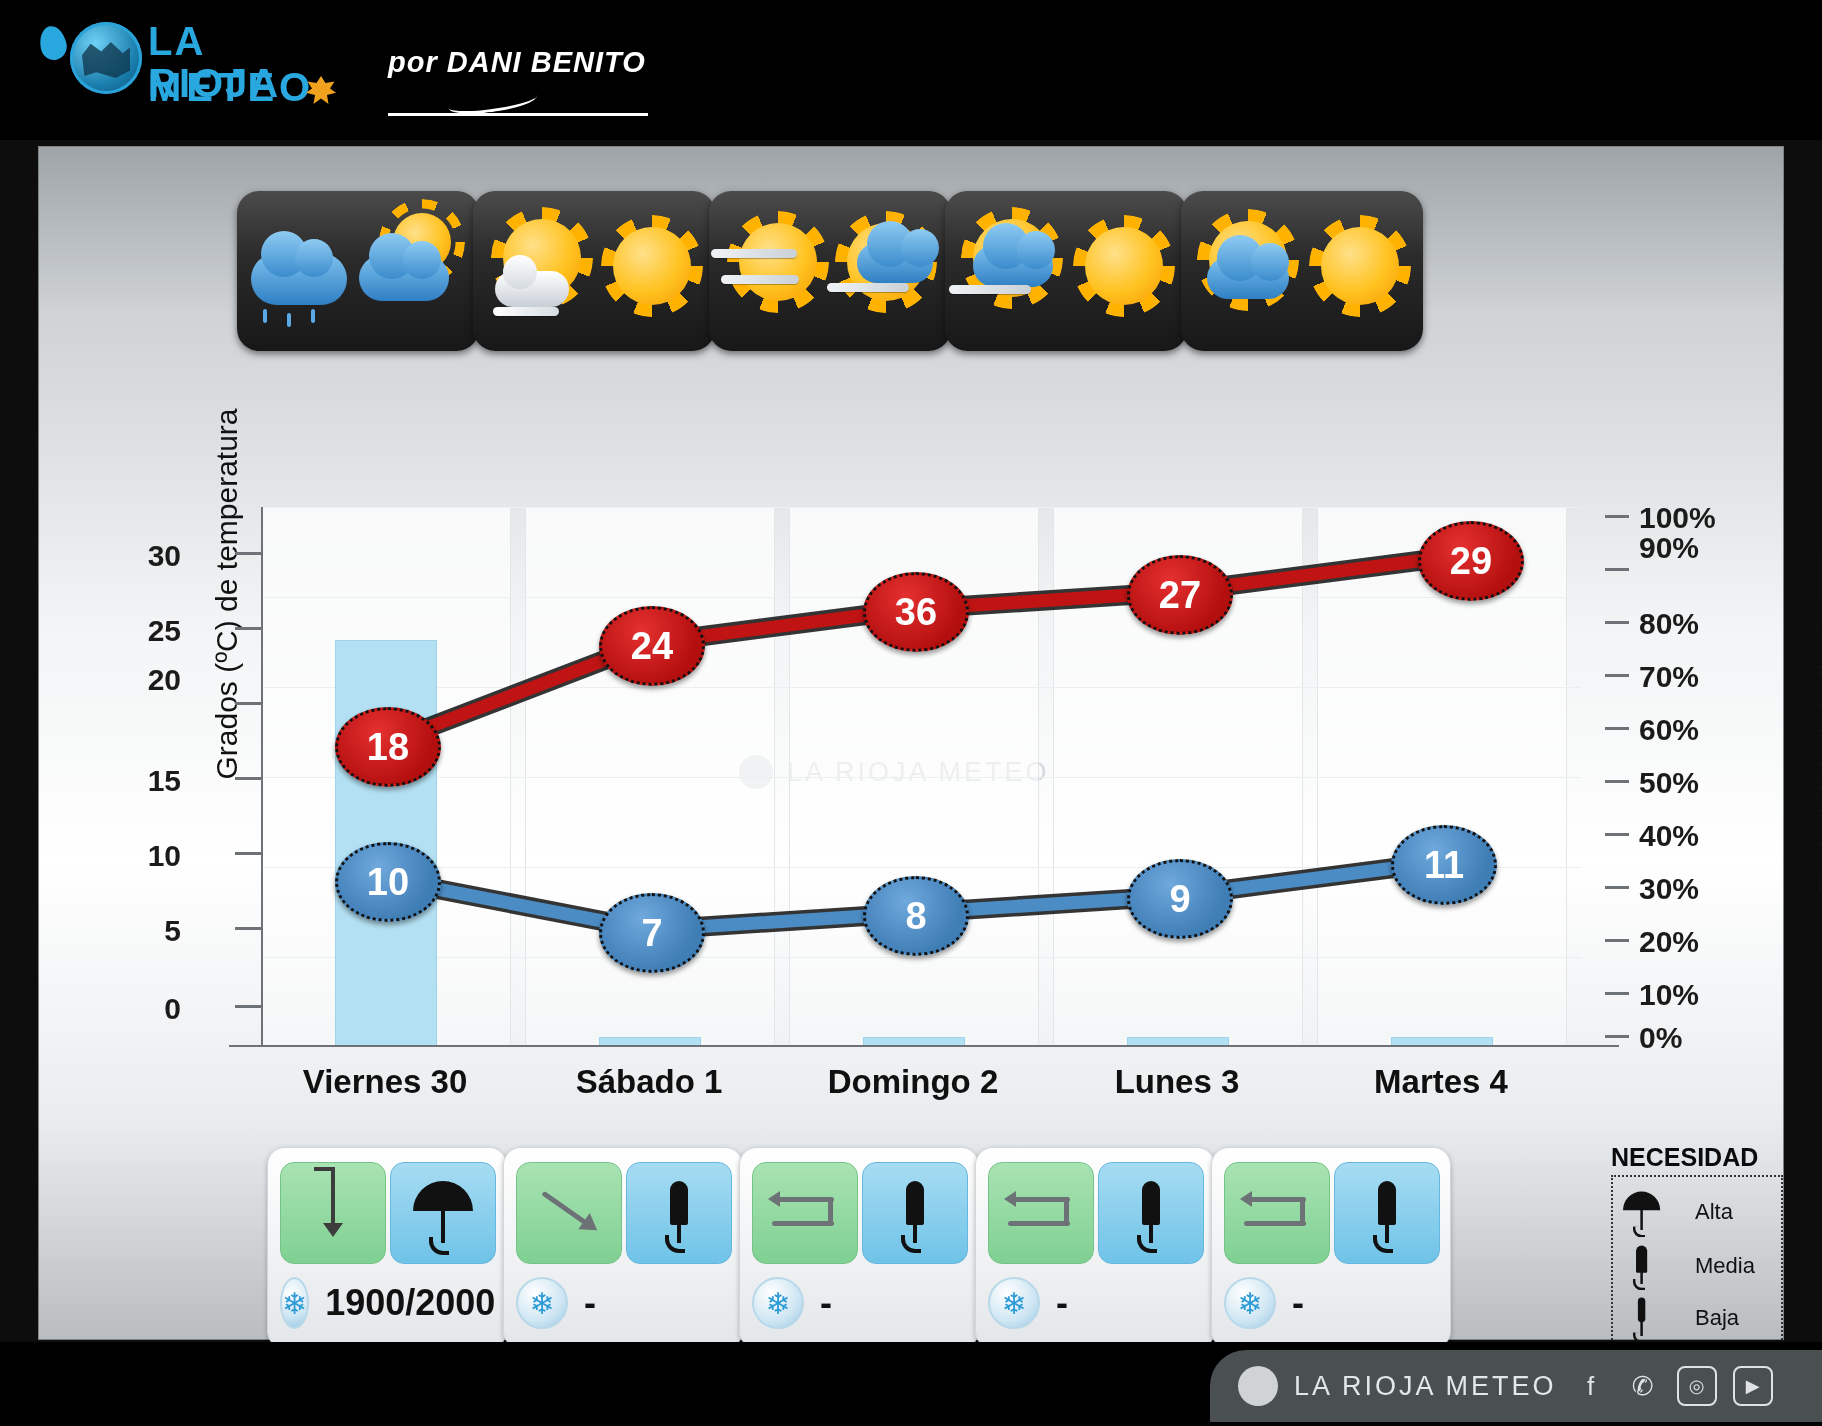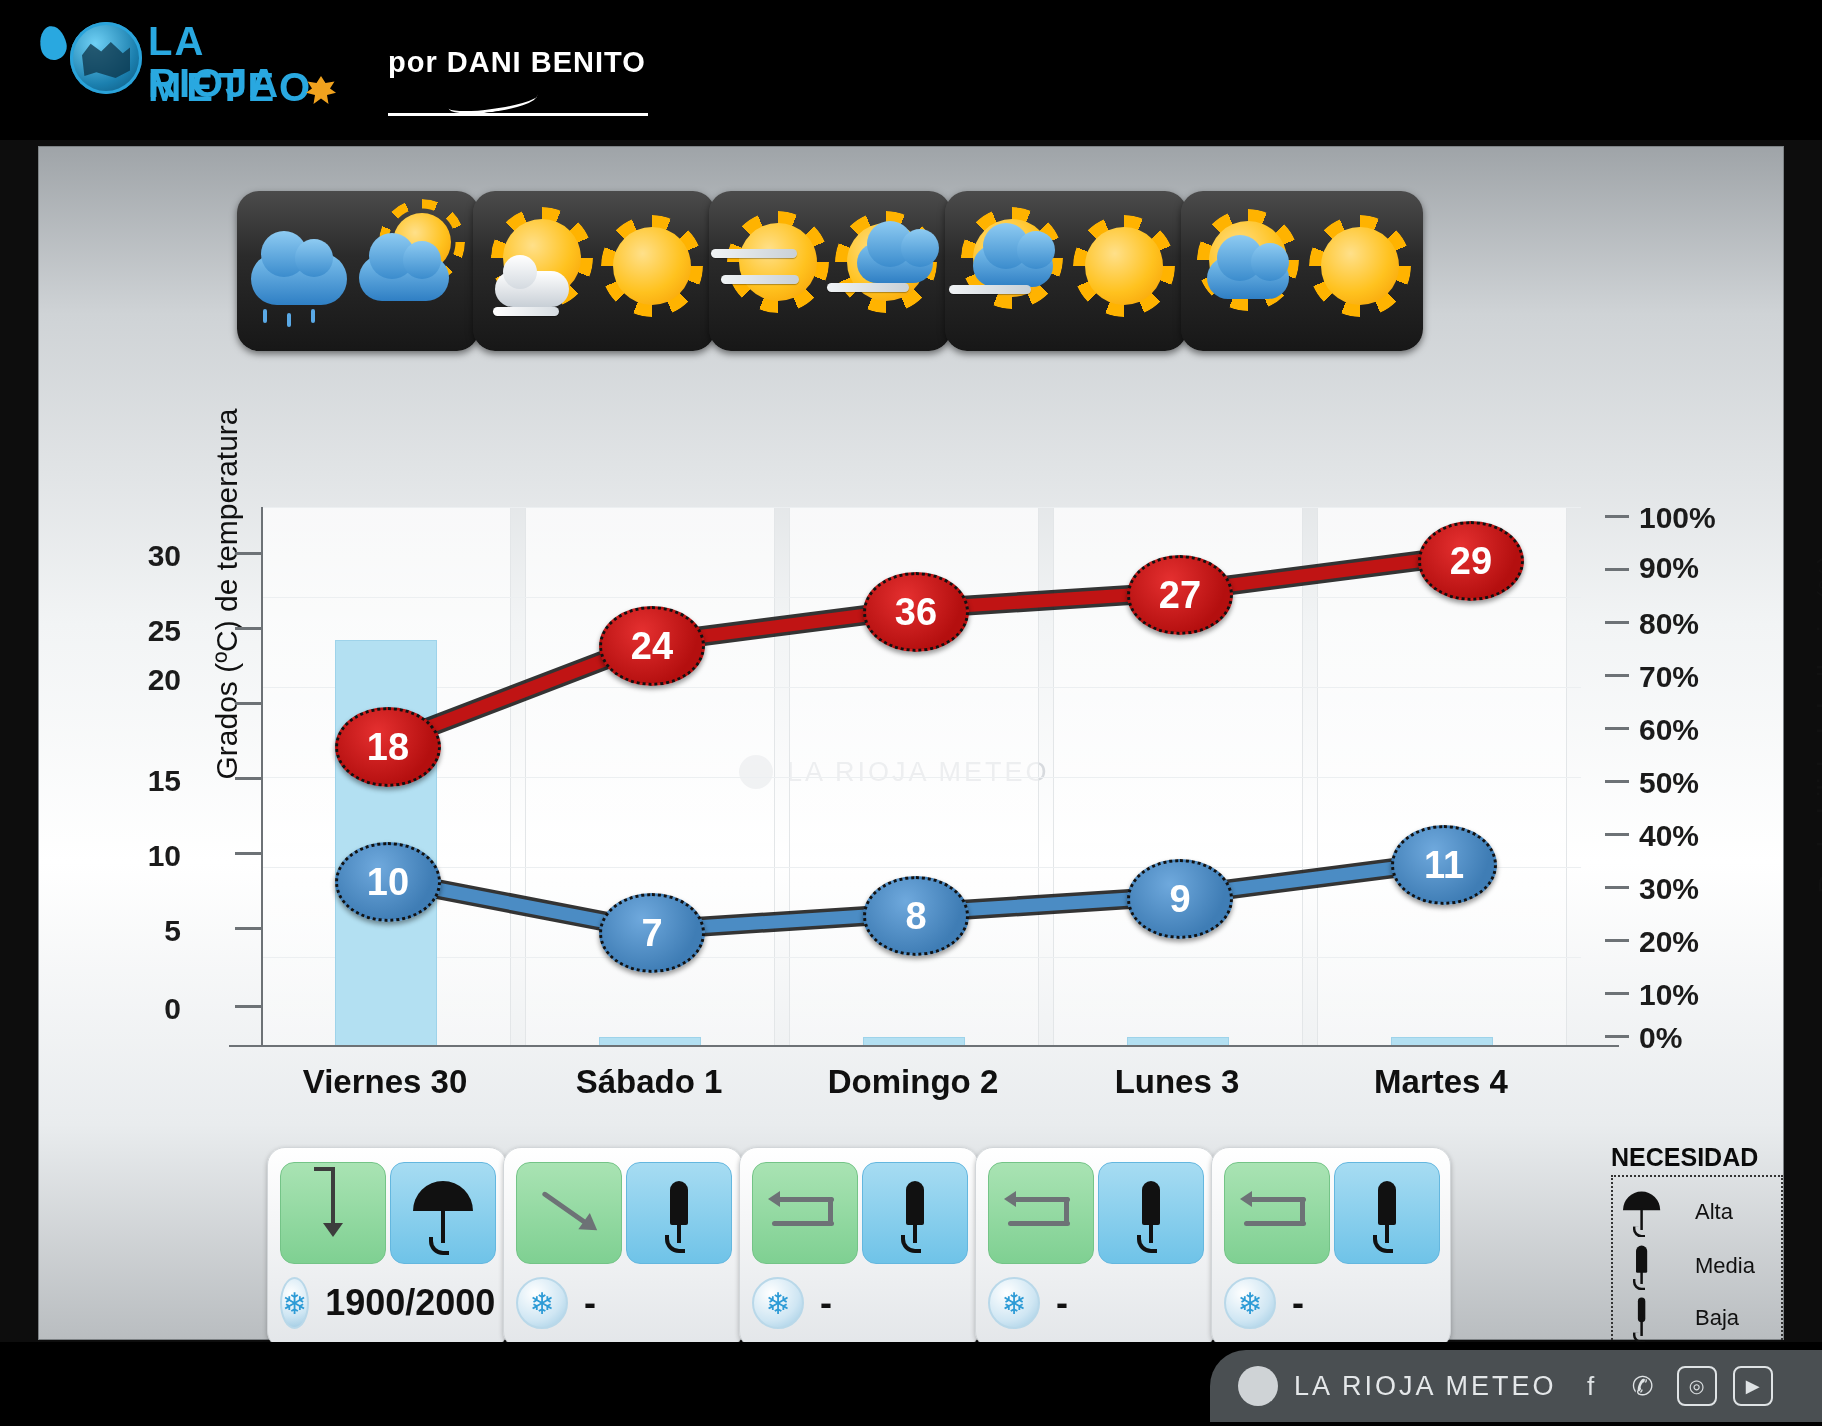--- a/index.html
+++ b/index.html
@@ -44,21 +44,21 @@
     position:absolute;left:112px;top:52px;font-size:40px;font-weight:bold;
     color:#29a8e0;letter-spacing:5px;line-height:42px;
   }
   #logo .leaf{
     position:absolute;left:270px;top:62px;width:30px;height:28px;
     background:#f0a21e;
     clip-path:polygon(50% 0%,65% 25%,95% 20%,80% 45%,100% 60%,70% 68%,75% 100%,50% 80%,25% 100%,30% 68%,0% 60%,20% 45%,5% 20%,35% 25%);
   }
   #byline{
     position:absolute;left:388px;top:46px;width:260px;
-    color:#fff;font-weight:bold;font-size:29px;
+    color:#fff;font-style:italic;font-weight:bold;font-size:29px;
     letter-spacing:1px;
   }
   #byline .sig{
     display:block;margin-top:8px;height:26px;border-bottom:3px solid #fff;
     position:relative;
   }
   #byline .sig:before{
     content:"";position:absolute;left:60px;top:4px;width:90px;height:18px;
     border-bottom:3px solid #fff;border-radius:0 0 60% 40%;transform:rotate(-6deg);
   }
@@ -433,21 +433,21 @@
 
     <div class="ytickmark" style="top:405px"></div>
     <div class="ytickmark" style="top:480px"></div>
     <div class="ytickmark" style="top:555px"></div>
     <div class="ytickmark" style="top:630px"></div>
     <div class="ytickmark" style="top:705px"></div>
     <div class="ytickmark" style="top:780px"></div>
     <div class="ytickmark" style="top:858px"></div>
 
     <div class="ptick" style="top:354px">100%</div>
-    <div class="ptick" style="top:404px">90%</div>
+    <div class="ptick" style="top:384px">90%</div>
     <div class="ptick" style="top:460px">80%</div>
     <div class="ptick" style="top:513px">70%</div>
     <div class="ptick" style="top:566px">60%</div>
     <div class="ptick" style="top:619px">50%</div>
     <div class="ptick" style="top:672px">40%</div>
     <div class="ptick" style="top:725px">30%</div>
     <div class="ptick" style="top:778px">20%</div>
     <div class="ptick" style="top:831px">10%</div>
     <div class="ptick" style="top:874px">0%</div>
 

